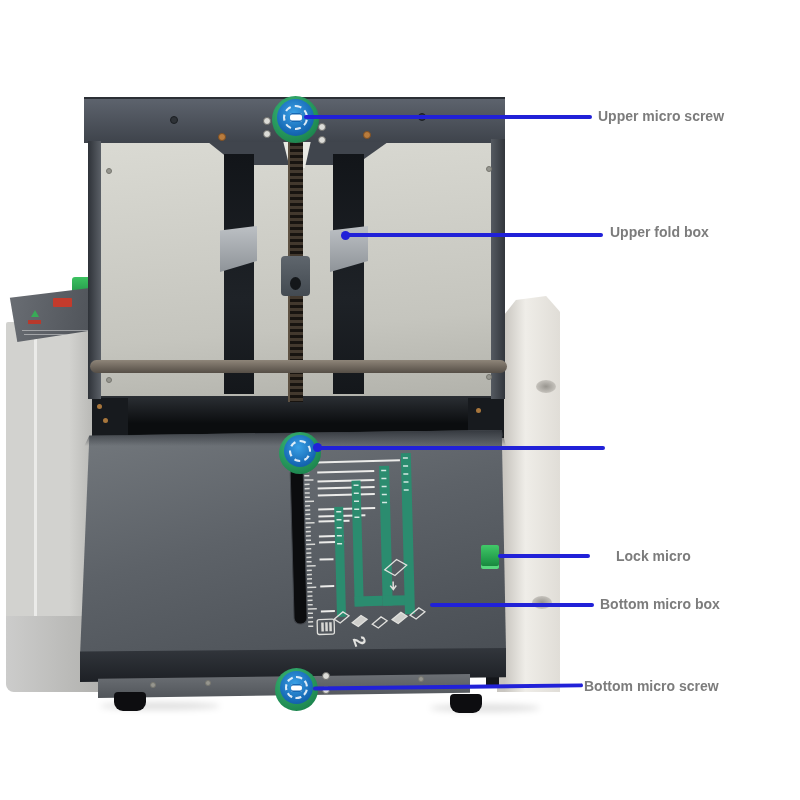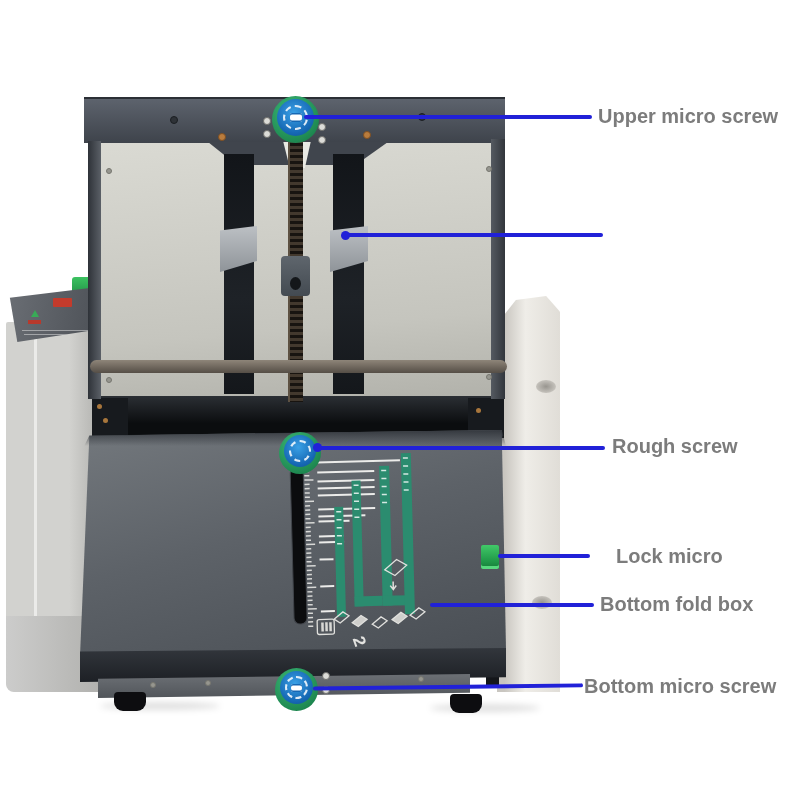--- a/index.html
+++ b/index.html
@@ -3,21 +3,21 @@
 <meta charset="utf-8">
 <style>
   html,body{margin:0;padding:0;background:#fff;}
   #stage{position:relative;width:800px;height:800px;background:#ffffff;overflow:hidden;
          font-family:"Liberation Sans",sans-serif;}
   #stage *{position:absolute;box-sizing:border-box;}
 
   
   .co-line{height:4px;background:#2121d8;border-radius:2px;z-index:40;}
   .co-dot{width:9px;height:9px;border-radius:50%;background:#2121d8;z-index:41;}
-  .co-label{position:absolute;color:#7c7c7c;font-weight:700;font-size:20px;line-height:22px;
+  .co-label{position:absolute;color:#7c7c7c;font-weight:700;font-size:14px;line-height:22px;
             white-space:nowrap;z-index:42;letter-spacing:0px;}
   #line-0{left:304px;top:115px;width:288px;}
   #line-1{left:345px;top:233px;width:258px;}
   #line-2{left:317px;top:446px;width:288px;}
   #line-3{left:498px;top:554px;width:92px;}
   #line-4{left:430px;top:603px;width:164px;}
   #line-5{left:313px;top:685px;width:270px;transform:rotate(-0.7deg);}
   #dot-1{left:341px;top:231px;}
   #dot-2{left:313px;top:443px;}
   #lbl-0{left:598px;top:105px;}
@@ -344,17 +344,17 @@
   <div class="co-line" id="line-0"></div>
   <div class="co-line" id="line-1"></div>
   <div class="co-line" id="line-2"></div>
   <div class="co-line" id="line-3"></div>
   <div class="co-line" id="line-4"></div>
   <div class="co-line" id="line-5"></div>
   <div class="co-dot" id="dot-1"></div>
   <div class="co-dot" id="dot-2"></div>
 
   <span class="co-label" id="lbl-0">Upper micro screw</span>
-  <span class="co-label" id="lbl-2">Rough screw</span>
+  <span class="co-label" id="lbl-1">Upper fold box</span>
   <span class="co-label" id="lbl-3">Lock micro</span>
-  <span class="co-label" id="lbl-4">Bottom fold box</span>
+  <span class="co-label" id="lbl-4">Bottom micro box</span>
   <span class="co-label" id="lbl-5">Bottom micro screw</span>
 </div>
 
 </body></html>

